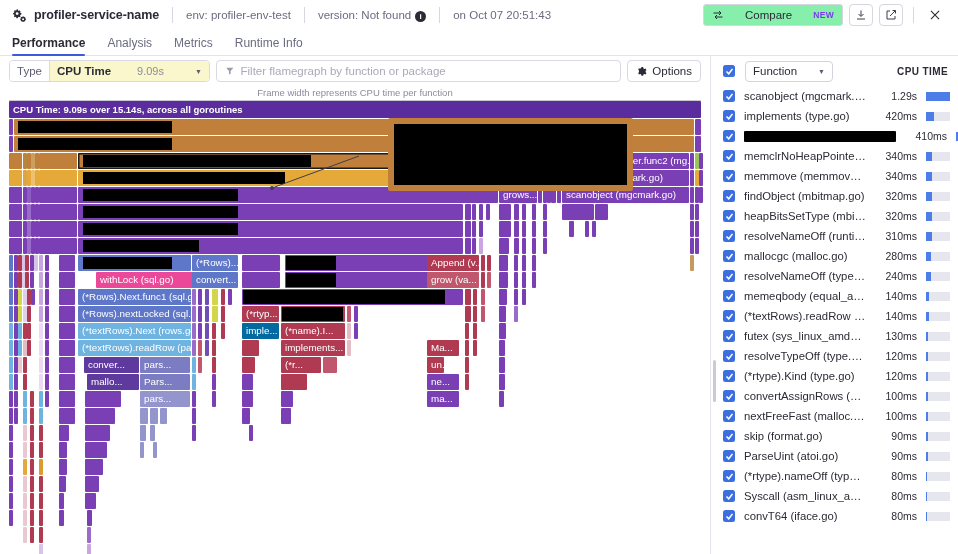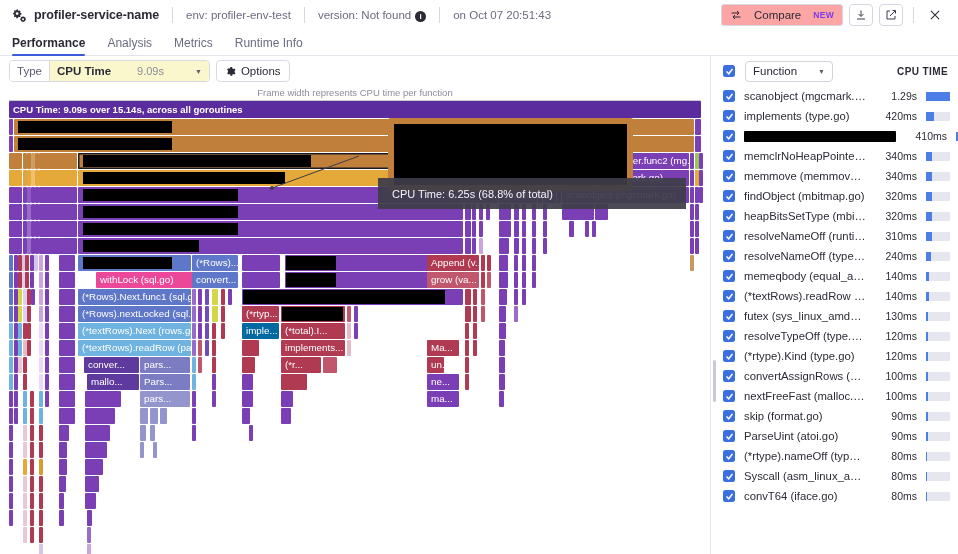--- a/index.html
+++ b/index.html
@@ -25,23 +25,23 @@
   .tb-sep { width: 1px; height: 16px; background: #d6d7e0; margin: 0 13px; }
   .tb-meta { font-size: 11.5px; color: #6b6c80; white-space: nowrap; }
   .info-dot {
     display: inline-block; width: 11px; height: 11px; border-radius: 50%;
     background: #2b2b36; color: #fff; font-size: 8px; line-height: 11px;
     text-align: center; font-weight: bold; margin-left: 4px;
     position: relative; top: 1px;
   }
   .tb-right { margin-left: auto; display: flex; align-items: center; gap: 6px; }
   .btn-compare {
-    display: flex; align-items: center; gap: 12px;
+    display: flex; align-items: center; gap: 21px;
     border: 1px solid #d6d7e0; border-radius: 3px;
-    height: 22px; padding: 0 8px; background: #fca5a5;
+    height: 22px; padding: 0 8px; background: #86efac;
     font-size: 11.5px; color: #2b2b36; cursor: pointer;
   }
   .badge-new { font-size: 8.5px; font-weight: bold; color: #7c3aed; letter-spacing: .3px; }
   .icon-btn {
     width: 24px; height: 22px; border: 1px solid #d6d7e0; border-radius: 4px;
     background: #fff; display: flex; align-items: center; justify-content: center;
     cursor: pointer; color: #3b3c4c;
   }
   .vsep2 { width: 1px; height: 16px; background: #d6d7e0; margin: 0 4px; }
   .close-btn {
@@ -261,20 +261,26 @@
 
       <div class="fg-toolbar">
         <div class="type-group">
           <div class="type-label">Type</div>
           <div class="type-value">
             <span class="vname">CPU Time</span>
             <span class="vtime">9.09s</span>
             <span class="caret">▼</span>
           </div>
         </div>
+        <div class="filter-box">
+          <svg width="10" height="10" viewBox="0 0 24 24" fill="currentColor" style="color:#9a9bab">
+            <path d="M3 4h18l-7 8v7l-4 2v-9z"></path>
+          </svg>
+          <input type="text" placeholder="Filter flamegraph by function or package" style="">
+        </div>
         <div class="btn-options">
           <svg width="11" height="11" viewBox="0 0 24 24" fill="currentColor">
             <path d="M12 8.5a3.5 3.5 0 100 7 3.5 3.5 0 000-7zm9 3.5c0-.5 0-1-.1-1.4l2-1.6-2-3.4-2.4 1a7.6 7.6 0 00-2.4-1.4L15.7 2h-3.9l-.4 2.6c-.9.3-1.7.8-2.4 1.4l-2.4-1-2 3.4 2 1.6A8 8 0 006.5 12c0 .5 0 1 .1 1.4l-2 1.6 2 3.4 2.4-1c.7.6 1.5 1.1 2.4 1.4l.4 2.6h3.9l.4-2.6c.9-.3 1.7-.8 2.4-1.4l2.4 1 2-3.4-2-1.6c.1-.4.1-.9.1-1.4z"></path>
           </svg>
           <span>Options</span>
         </div>
       </div>
 
       <div class="fg-caption">Frame width represents CPU time per function</div>
 
@@ -577,21 +583,21 @@
             </div>
             <div class="frame" style="left:183px;width:4px;background:#9a6bc9"></div>
             <div class="frame" style="left:189px;width:4px;background:#7b3fb5"></div>
             <div class="frame" style="left:196px;width:4px;background:#6f4fb5"></div>
             <div class="frame" style="left:203px;width:4px;background:#b03a52"></div>
             <div class="frame" style="left:212px;width:3px;background:#b03a52"></div>
             <div class="frame" style="left:233px;width:37px;background:#0369a1">
               <span>imple...</span>
             </div>
             <div class="frame" style="left:272px;width:64px;background:#b03a52">
-              <span>(*total).I...</span>
+              <span>(*name).I...</span>
             </div>
             <div class="frame" style="left:338px;width:4px;background:#e3bcc6"></div>
             <div class="frame" style="left:345px;width:4px;background:#7b3fb5"></div>
             <div class="frame" style="left:456px;width:4px;background:#b03a52"></div>
             <div class="frame" style="left:464px;width:3px;background:#b03a52"></div>
             <div class="frame" style="left:490px;width:7px;background:#7b3fb5"></div>
           </div>
 
           <div class="fg-row">
             <div class="frame" style="left:0px;width:4px;background:#6fb3e0"></div>
@@ -789,23 +795,20 @@
 
         <svg class="tip-leader" width="692" height="448" viewBox="0 0 692 448" style="left:0;top:0;pointer-events:none">
           <path d="M263 87 L350 55" stroke="#3e3d49" stroke-width="1" fill="none"></path>
           <circle cx="263" cy="87" r="2" fill="#3e3d49"></circle>
         </svg>
       </div>
 
       <div class="tip-box">
         <div class="inner"></div>
       </div>
-      <div class="tip-dark">
-        <span>CPU Time: 6.25s (68.8% of total)</span>
-      </div>
     </div>
 
     <div class="right">
       <div class="rp-head">
         <div class="cb">
           <svg viewBox="0 0 24 24" fill="none" stroke="#fff" stroke-width="4">
             <path d="M4 12l6 6L20 5"></path>
           </svg>
         </div>
         <div class="fn-select">
@@ -912,20 +915,32 @@
             <div class="rp-bar">
               <i style="width: 24%; background: rgb(77, 126, 232);"></i>
             </div>
           </div>
           <div class="rp-row">
             <div class="cb">
               <svg viewBox="0 0 24 24" fill="none" stroke="#fff" stroke-width="4">
                 <path d="M4 12l6 6L20 5"></path>
               </svg>
             </div>
+            <div class="rp-name">mallocgc (malloc.go)</div>
+            <div class="rp-time">280ms</div>
+            <div class="rp-bar">
+              <i style="width: 22%; background: rgb(77, 126, 232);"></i>
+            </div>
+          </div>
+          <div class="rp-row">
+            <div class="cb">
+              <svg viewBox="0 0 24 24" fill="none" stroke="#fff" stroke-width="4">
+                <path d="M4 12l6 6L20 5"></path>
+              </svg>
+            </div>
             <div class="rp-name">resolveNameOff (type.go)</div>
             <div class="rp-time">240ms</div>
             <div class="rp-bar">
               <i style="width: 19%; background: rgb(77, 126, 232);"></i>
             </div>
           </div>
           <div class="rp-row">
             <div class="cb">
               <svg viewBox="0 0 24 24" fill="none" stroke="#fff" stroke-width="4">
                 <path d="M4 12l6 6L20 5"></path>

